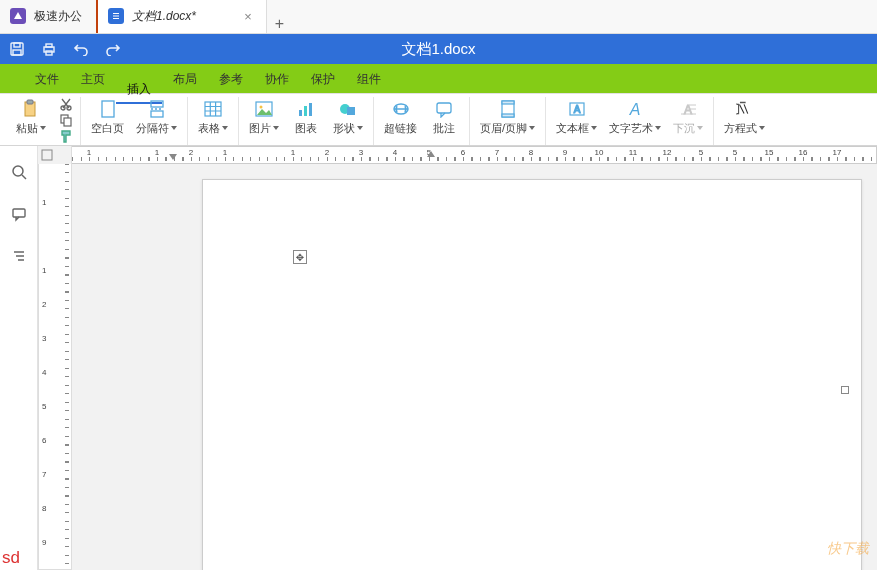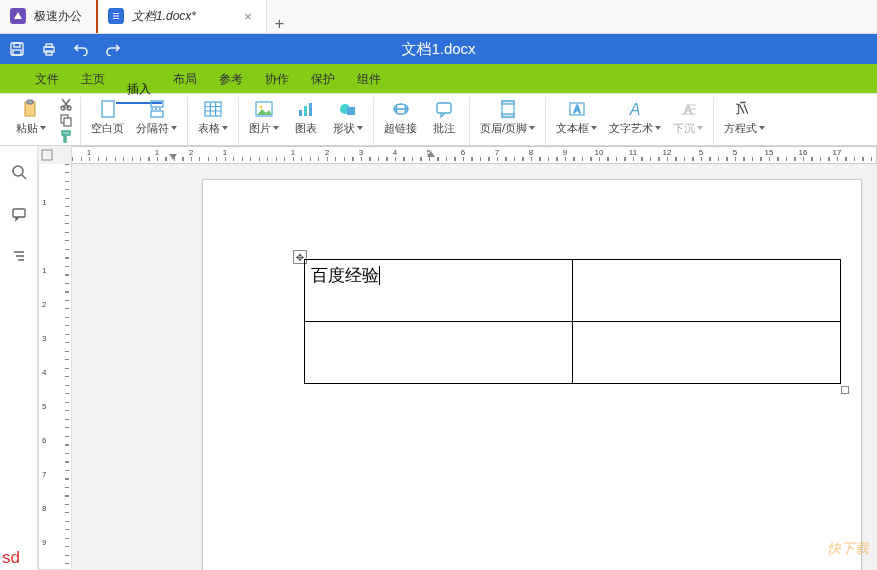--- a/index.html
+++ b/index.html
@@ -403,32 +403,20 @@
             <span>6</span>
             <span>7</span>
             <span>8</span>
             <span>9</span>
           </div>
       </div>
 
       <div class="page-scroll">
         <div class="page"></div>
         <div class="table-handle">✥</div>
-        <table class="doc-table">
-          <tbody>
-              <tr>
-            <td><span>百度经验</span><span class="cursor"></span></td>
-            <td></td>
-          </tr>
-          <tr>
-            <td></td>
-            <td></td>
-          </tr>
-        </tbody>
-          </table>
         <div class="table-end"></div>
       </div>
     </div>
   </div>
 
   <div class="watermark">快下载</div>
   <div class="sd">sd</div>
 </div>
 
 </body></html>

